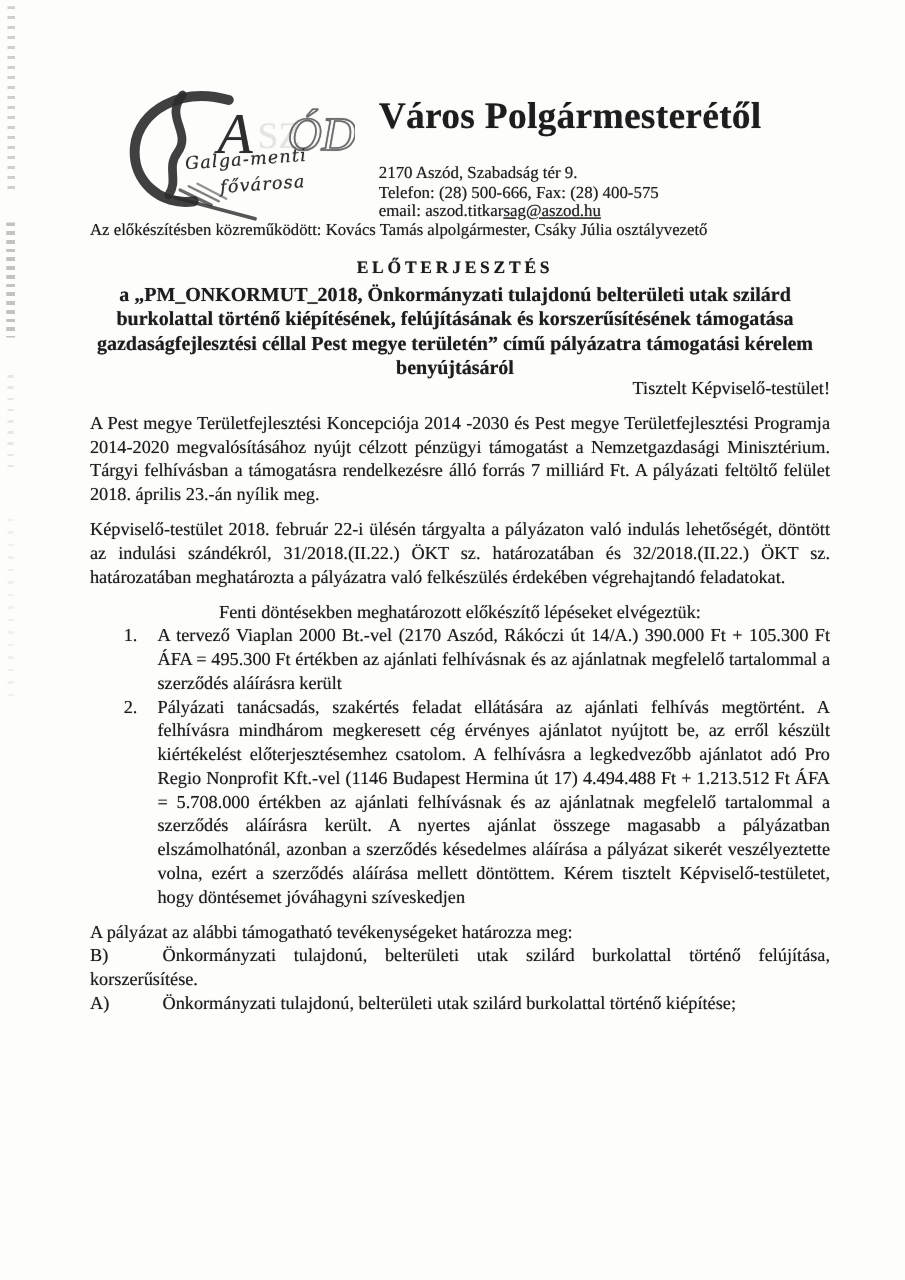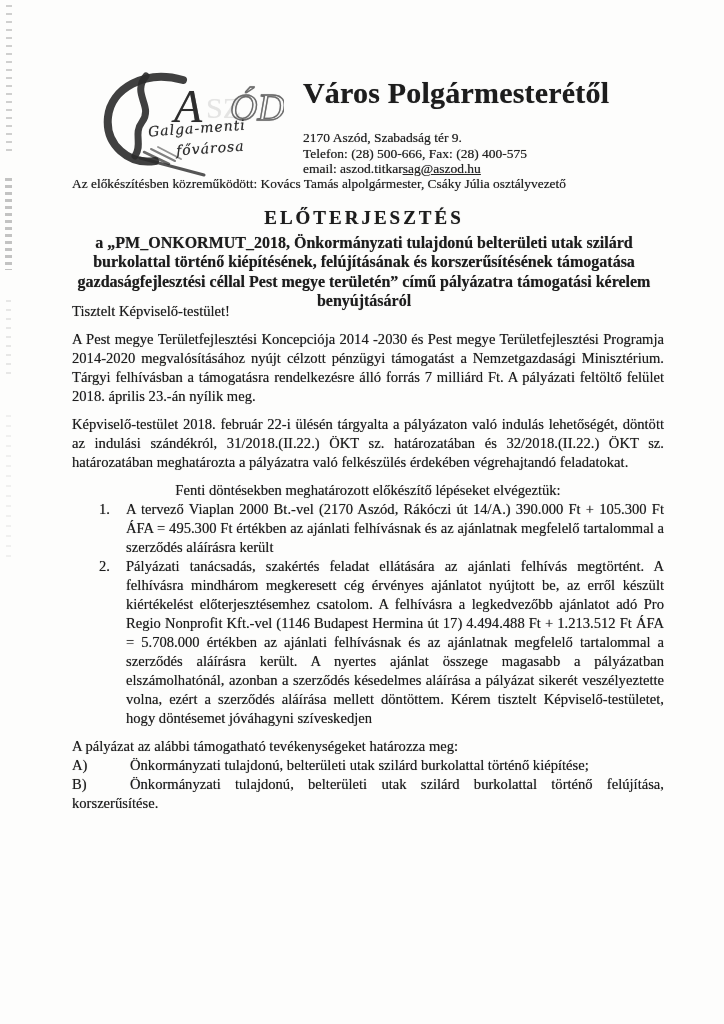--- a/index.html
+++ b/index.html
@@ -34,27 +34,27 @@
 
   .header-right { position:absolute; left:303px; top:76px; width:380px; }
   .header-title { margin:0; font-size:30px; font-weight:bold; letter-spacing:0.2px; white-space:nowrap; }
   .header-contact { margin-top:20px; font-size:13.5px; line-height:15.5px; color:#222; }
   .email-underline { text-decoration:underline; }
 
   .contributors { position:absolute; left:72px; top:176px; width:600px; font-size:13.4px; color:#1f1f1f; }
 
   
   .title-block { position:absolute; left:64px; top:207px; width:600px; text-align:center; }
-  .doc-heading { font-size:19px; font-weight:bold; letter-spacing:3px; }
+  .doc-heading { font-size:14px; font-weight:bold; letter-spacing:3px; }
   .doc-subtitle { margin-top:4px; font-size:16px; font-weight:bold; line-height:19.4px; }
 
   
   .doc-body { position:absolute; left:72px; top:302px; width:592px;
     font-size:14.6px; line-height:19px; text-align:justify; }
-  .salutation { text-align:left; margin:0 0 8px 0; }
+  .salutation { text-align:right; margin:0 0 8px 0; }
   .doc-body p { margin:0 0 9px 0; }
   .list-intro { margin:0 !important; text-align:center; }
   .num-item { display:flex; }
   .num-col { flex:none; width:27px; margin-left:27px; }
   .num-text { flex:1; text-align:justify; }
   .after-list { margin-top:9px !important; margin-bottom:0 !important; text-align:left; }
   .act-row { }
   .act-label { display:inline-block; width:58px; }
   .closing { margin-top:9px !important; }
 </style>
@@ -115,21 +115,21 @@
       <div class="num-text">A tervező Viaplan 2000 Bt.-vel (2170 Aszód, Rákóczi út 14/A.) 390.000 Ft + 105.300 Ft ÁFA = 495.300 Ft értékben az ajánlati felhívásnak és az ajánlatnak megfelelő tartalommal a szerződés aláírásra került</div>
     </div>
     <div class="num-item">
       <div class="num-col">2.</div>
       <div class="num-text">Pályázati tanácsadás, szakértés feladat ellátására az ajánlati felhívás megtörtént. A felhívásra mindhárom megkeresett cég érvényes ajánlatot nyújtott be, az erről készült kiértékelést előterjesztésemhez csatolom. A felhívásra a legkedvezőbb ajánlatot adó Pro Regio Nonprofit Kft.-vel (1146 Budapest Hermina út 17) 4.494.488 Ft + 1.213.512 Ft ÁFA = 5.708.000 értékben az ajánlati felhívásnak és az ajánlatnak megfelelő tartalommal a szerződés aláírásra került. A nyertes ajánlat összege magasabb a pályázatban elszámolhatónál, azonban a szerződés késedelmes aláírása a pályázat sikerét veszélyeztette volna, ezért a szerződés aláírása mellett döntöttem. Kérem tisztelt Képviselő-testületet, hogy döntésemet jóváhagyni szíveskedjen</div>
     </div>
 
     <p class="after-list">A pályázat az alábbi támogatható tevékenységeket határozza meg:</p>
 
     <div class="act-row">
-      <span class="act-label">A)</span><span>Önkormányzati tulajdonú, belterületi utak szilárd burkolattal történő kiépítése;</span>
+      <span class="act-label">B)</span><span>Önkormányzati tulajdonú, belterületi utak szilárd burkolattal történő felújítása, korszerűsítése.</span>
     </div>
     <div class="act-row">
-      <span class="act-label">B)</span><span>Önkormányzati tulajdonú, belterületi utak szilárd burkolattal történő felújítása, korszerűsítése.</span>
+      <span class="act-label">A)</span><span>Önkormányzati tulajdonú, belterületi utak szilárd burkolattal történő kiépítése;</span>
     </div>
 
   </div>
 
 </div>
 
 </body></html>

